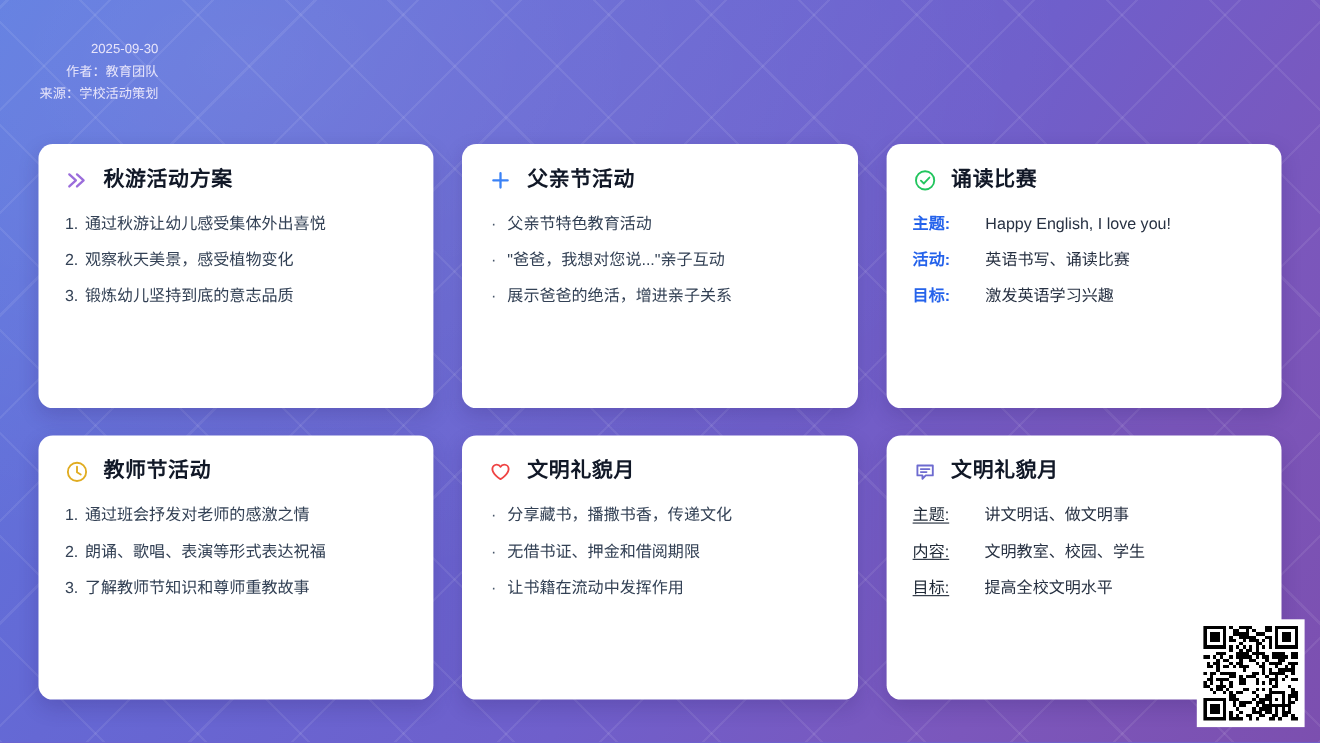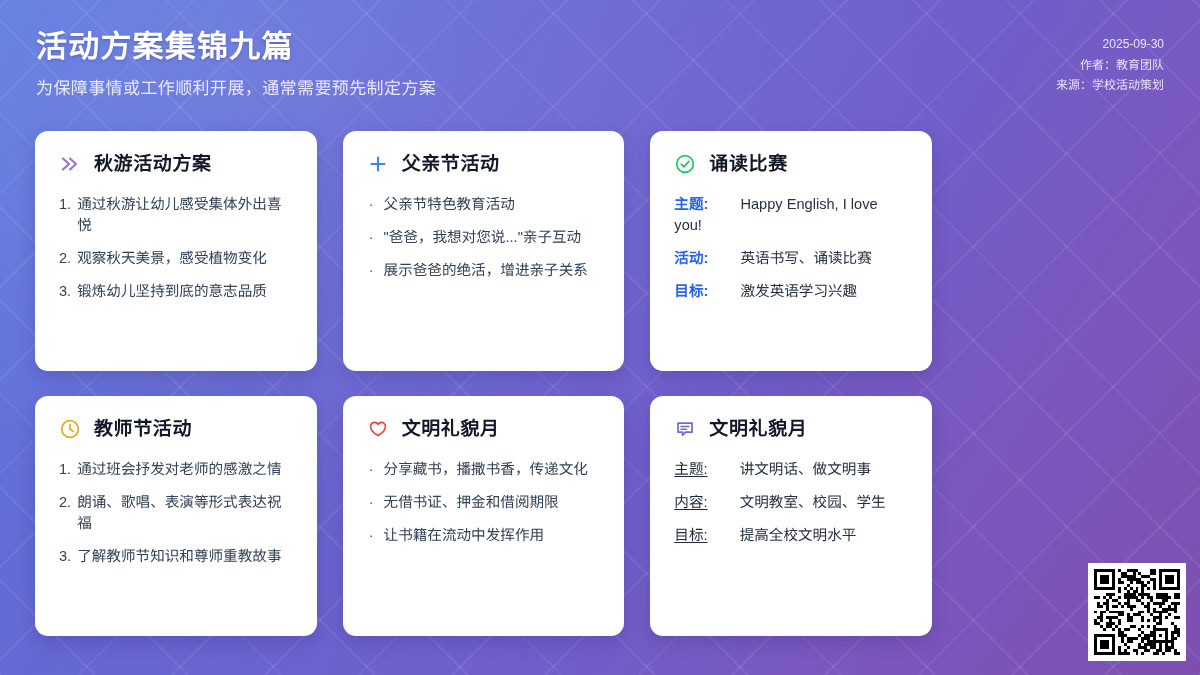--- a/index.html
+++ b/index.html
@@ -78,21 +78,21 @@
     color: #e7e4fa;
     font-size: 12px;
     line-height: 1.72;
   }
 
   
   .grid {
     position: absolute;
     top: 131px;
     left: 35px;
-    width: 897px;
+    width: 1130px;
     display: grid;
     grid-template-columns: repeat(3, 1fr);
     grid-template-rows: 240px 240px;
     column-gap: 26px;
     row-gap: 25px;
     border-radius: 32px;
   }
 
   .card {
     background: #ffffff;
@@ -181,24 +181,20 @@
   .qr-wrap svg { display: block; width: 100%; height: 100%; shape-rendering: crispEdges; }
 </style>
 </head>
 <body>
 
 <div class="poster">
   <div class="bg-pattern"></div>
   <div class="bg-sheen"></div>
 
   <div class="header">
-    <div class="header-left">
-      <div class="poster-title">活动方案集锦九篇</div>
-      <div class="poster-subtitle">为保障事情或工作顺利开展，通常需要预先制定方案</div>
-    </div>
     <div class="header-meta">
       <div>2025-09-30</div>
       <div>作者：教育团队</div>
       <div>来源：学校活动策划</div>
     </div>
   </div>
 
   <div class="grid">
 
     <div class="card">

